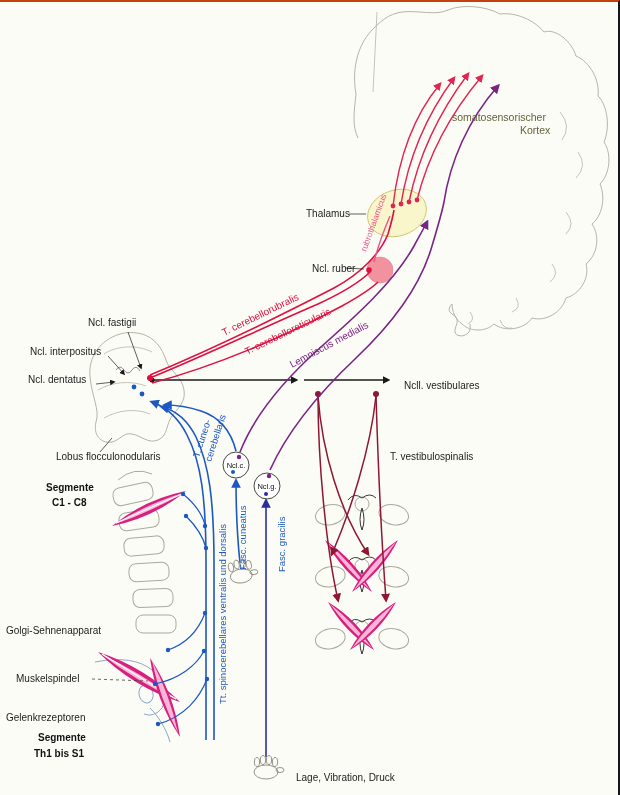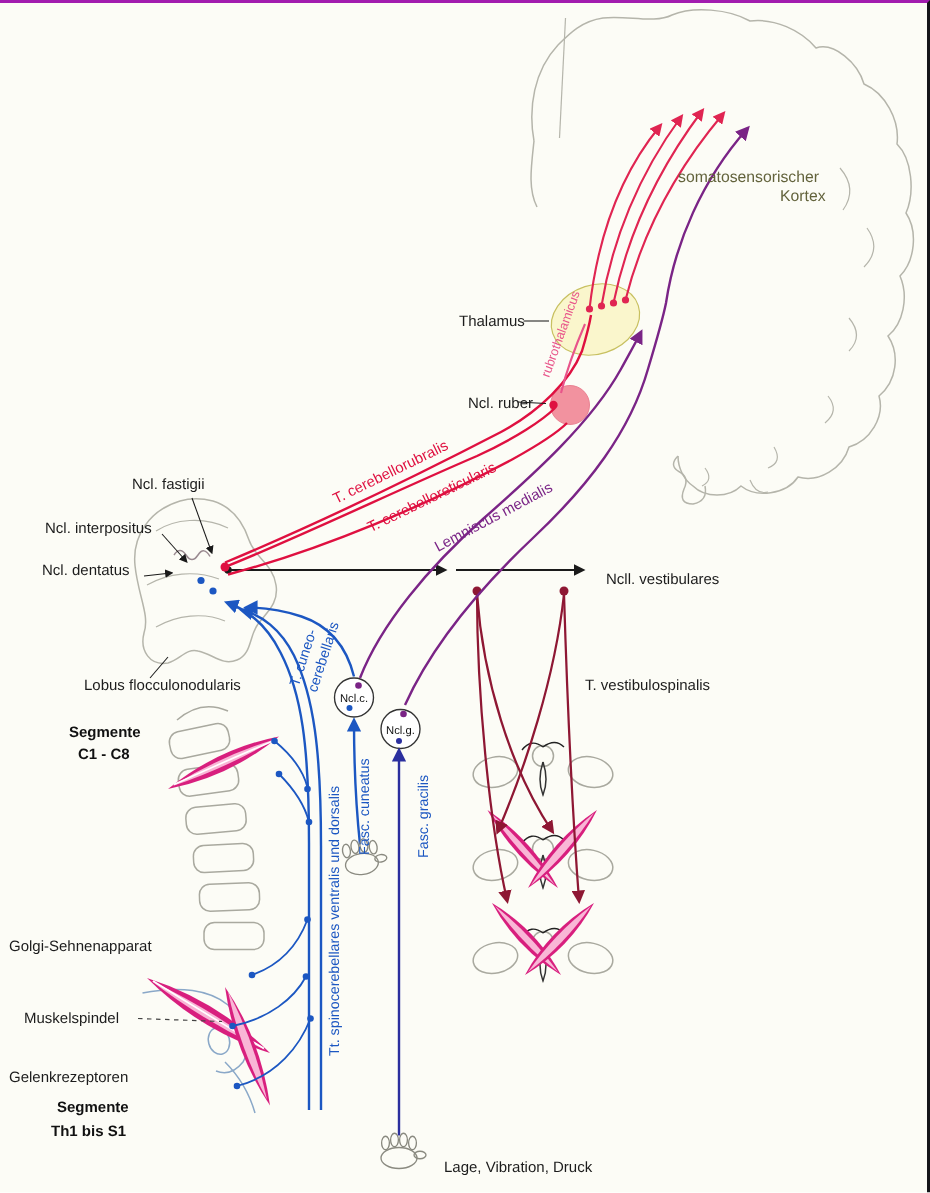--- a/index.html
+++ b/index.html
@@ -1,19 +1,19 @@
 <!DOCTYPE html>
 <html><head>
 <meta charset="utf-8">
 <style>
   html,body{margin:0;padding:0;background:#ffffff;}
   .stage{
     width:620px;height:795px;box-sizing:border-box;position:relative;
     background:#fcfcf6;
-    border-top:2px solid #a21caf;border-right:2px solid #15151a;
+    border-top:2px solid #c2410c;border-right:2px solid #15151a;
     font-family:"Liberation Sans", sans-serif;
     overflow:hidden;
   }
   svg{display:block;}
   text{font-family:"Liberation Sans", sans-serif;}
   .lbl{font-size:10px;fill:#1c1c1c;}
   .lbl-bold{font-size:10px;font-weight:bold;fill:#111;}
   .lbl-olive{font-size:10.5px;fill:#63633c;}
   .lbl-red{font-size:10px;fill:#df1040;}
   .lbl-pink{font-size:8.5px;fill:#e8548a;}

